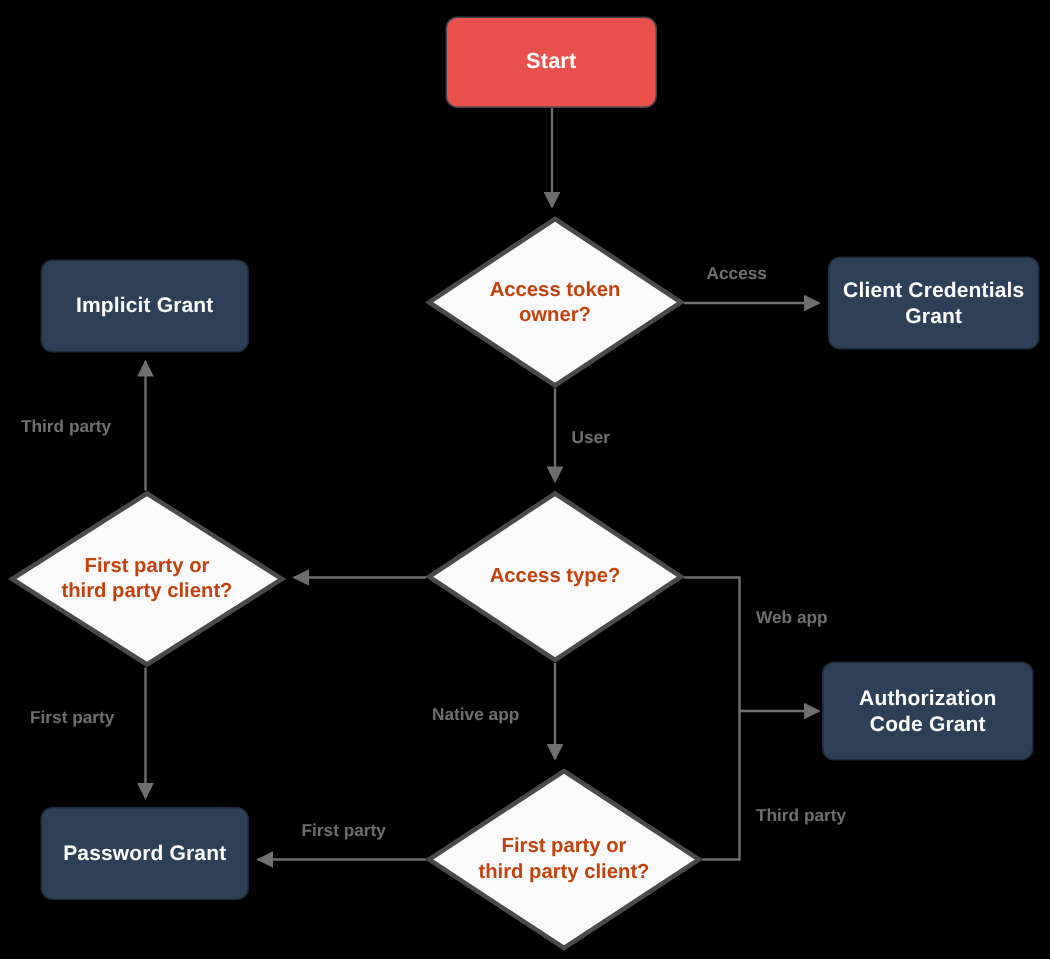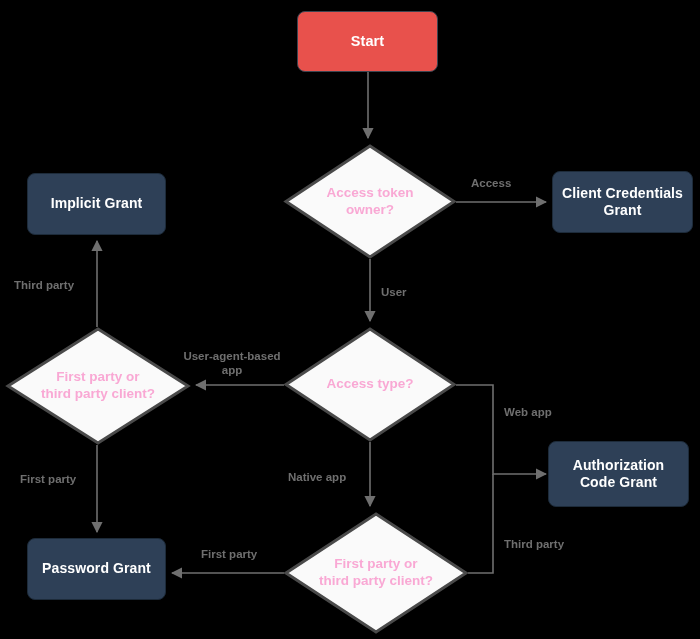--- a/index.html
+++ b/index.html
@@ -61,21 +61,21 @@
     left: 0;
     top: 0;
     width: 100%;
     height: 100%;
     display: flex;
     align-items: center;
     justify-content: center;
     text-align: center;
     font-size: 13.5px;
     font-weight: bold;
-    color: #f9a8d4;
+    color: #c2410c;
     line-height: 1.25;
     white-space: pre-line;
     pointer-events: none;
   }
   .edge-label {
     position: absolute;
     color: #6f6f6f;
     font-size: 11.5px;
     font-weight: bold;
     line-height: 1.2;
@@ -167,22 +167,20 @@
   </div>
 
   <div class="node box navy" style="left:27px;top:538px;width:139px;height:62px;">
     <span>Password Grant</span>
   </div>
 
   <div class="edge-label el-left" style="left:471px;top:177px;">Access</div>
 
   <div class="edge-label el-left" style="left:381px;top:286px;">User</div>
 
-  <div class="edge-label el-center" style="left:232px;top:350px;width:116px;">User-agent-based
-app</div>
 
   <div class="edge-label el-left" style="left:504px;top:406px;">Web app</div>
 
   <div class="edge-label el-left" style="left:288px;top:471px;">Native app</div>
 
   <div class="edge-label el-left" style="left:14px;top:279px;">Third party</div>
 
   <div class="edge-label el-left" style="left:20px;top:473px;">First party</div>
 
   <div class="edge-label el-left" style="left:201px;top:548px;">First party</div>

